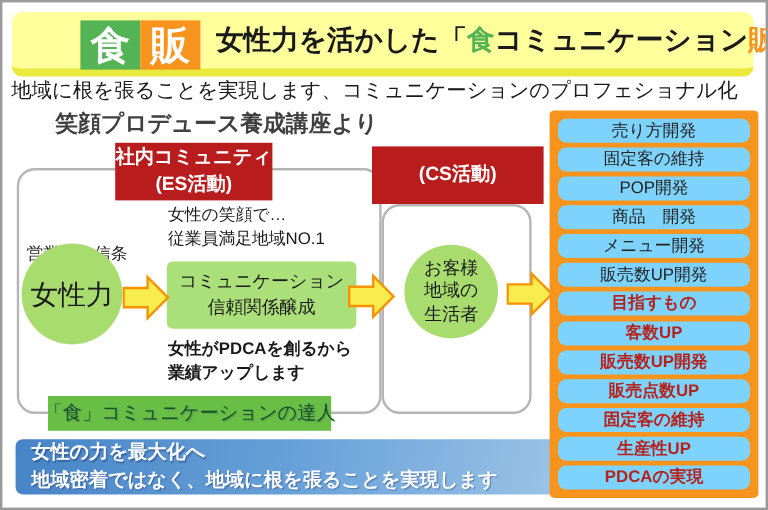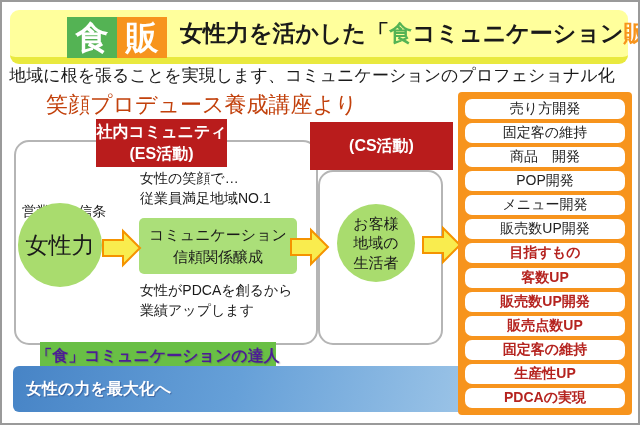--- a/index.html
+++ b/index.html
@@ -29,21 +29,21 @@
   }
   .t-green  { color:#54b354; }
   .t-orange { color:#f7941d; }
 
   .subtitle {
     position:absolute; left:0; top:62px; width:620px; text-align:center;
     font-size:17px; color:#1a1a1a; white-space:nowrap;
   }
   .section-heading {
     position:absolute; left:44px; top:88px;
-    font-size:22px; font-weight:normal; color:#c2410c; white-space:nowrap;
+    font-size:19px; font-weight:bold; color:#404040; white-space:nowrap;
   }
 
   
   .container-box {
     position:absolute; background:#fff;
     border:2px solid #b5b5b5; border-radius:15px;
   }
   .internal-container { left:12px; top:138px; width:300px; height:201px; }
   .external-container { left:316px; top:168px; width:121px; height:171px; }
 
@@ -51,39 +51,39 @@
     position:absolute; background:#b91c1c; color:#fff;
     font-size:16px; font-weight:bold; text-align:center; line-height:1.35;
     display:flex; flex-direction:column; justify-content:center;
   }
   .internal-banner { left:94px; top:117px; width:131px; height:48px; }
   .external-banner { left:308px; top:120px; width:143px; height:48px; }
 
   .note { position:absolute; font-size:14px; color:#1a1a1a; line-height:1.4; white-space:nowrap; }
   .creed-note { left:20px;  top:164px;margin-top:36px; }
   .smile-note { left:138px; top:167px; }
-  .pdca-note  { left:138px; top:279px; }
+  .pdca-note  { left:138px; top:279px;font-weight:bold; }
 
   .green-circle {
     position:absolute; border-radius:50%; background:#a9dc6e;
     display:flex; flex-direction:column; align-items:center; justify-content:center;
     color:#1a1a1a; text-align:right;
   }
   .women-circle   { left:16px;  top:201px; width:84px; height:84px; font-size:23px; }
   .customer-circle{ left:335px; top:202px; width:78px; height:78px; font-size:15px; line-height:1.3; }
 
   .trust-box {
     position:absolute; left:137px; top:216px; width:158px; height:56px;
     background:#abdf79; border-radius:5px;
     display:flex; flex-direction:column; align-items:center; justify-content:center;
     font-size:15px; color:#1a1a1a; line-height:1.45; text-align:center;
   }
   .master-box {
-    position:absolute; left:38px; top:340px; width:236px; height:29px;
-    background:#69bf45; color:#4c1d95; font-size:16px; font-weight:bold;
+    position:absolute; left:38px; top:328px; width:236px; height:29px;
+    background:#69bf45; color:#14532d; font-size:16px; font-weight:normal;
     display:flex; align-items:center; justify-content:center;
     text-shadow:1px 1px 1px rgba(80,80,80,0.35); white-space:nowrap;
   }
 
   .flow-arrow { position:absolute; width:40px; height:40px; }
   .arrow-1 { left:100px; top:226px; }
   .arrow-2 { left:288px; top:225px; }
   .arrow-3 { left:420px; top:223px; }
 
   
@@ -98,21 +98,21 @@
   }
 
   
   .dev-panel {
     position:absolute; left:456px; top:90px; width:174px; height:323px;
     background:#f7941d; border-radius:4px;
     display:flex; flex-direction:column; justify-content:space-evenly;
     align-items:center; box-sizing:border-box; padding:3px 0;
   }
   .dev-item {
-    width:160px; height:20px; background:#ffffff; border-radius:7px;
+    width:160px; height:20px; background:#7dd3fc; border-radius:7px;
     display:flex; align-items:center; justify-content:center;
     font-size:14px; color:#222; white-space:nowrap;
   }
   .dev-item.em { color:#b5231f; font-weight:bold; }
 </style>
 </head>
 <body>
 
 <div class="page">
 
@@ -171,27 +171,28 @@
   </svg>
   <svg class="flow-arrow arrow-2" viewBox="0 0 40 40">
     <polygon points="1,12 21,12 21,3 38,20 21,37 21,28 1,28" fill="#f9ec4e" stroke="#f59300" stroke-width="2"></polygon>
   </svg>
   <svg class="flow-arrow arrow-3" viewBox="0 0 40 40">
     <polygon points="1,12 21,12 21,3 38,20 21,37 21,28 1,28" fill="#f9ec4e" stroke="#f59300" stroke-width="2"></polygon>
   </svg>
 
   <div class="bottom-banner">
     <span>女性の力を最大化へ</span>
+    <span>地域密着ではなく、地域に根を張ることを実現します</span>
   </div>
 
   <div class="dev-panel">
       <div class="dev-item">売り方開発</div>
       <div class="dev-item">固定客の維持</div>
+      <div class="dev-item">POP開発</div>
       <div class="dev-item">商品　開発</div>
-      <div class="dev-item">POP開発</div>
       <div class="dev-item">メニュー開発</div>
       <div class="dev-item">販売数UP開発</div>
       <div class="dev-item em">目指すもの</div>
       <div class="dev-item em">客数UP</div>
       <div class="dev-item em">販売数UP開発</div>
       <div class="dev-item em">販売点数UP</div>
       <div class="dev-item em">固定客の維持</div>
       <div class="dev-item em">生産性UP</div>
       <div class="dev-item em">PDCAの実現</div>
     </div>

